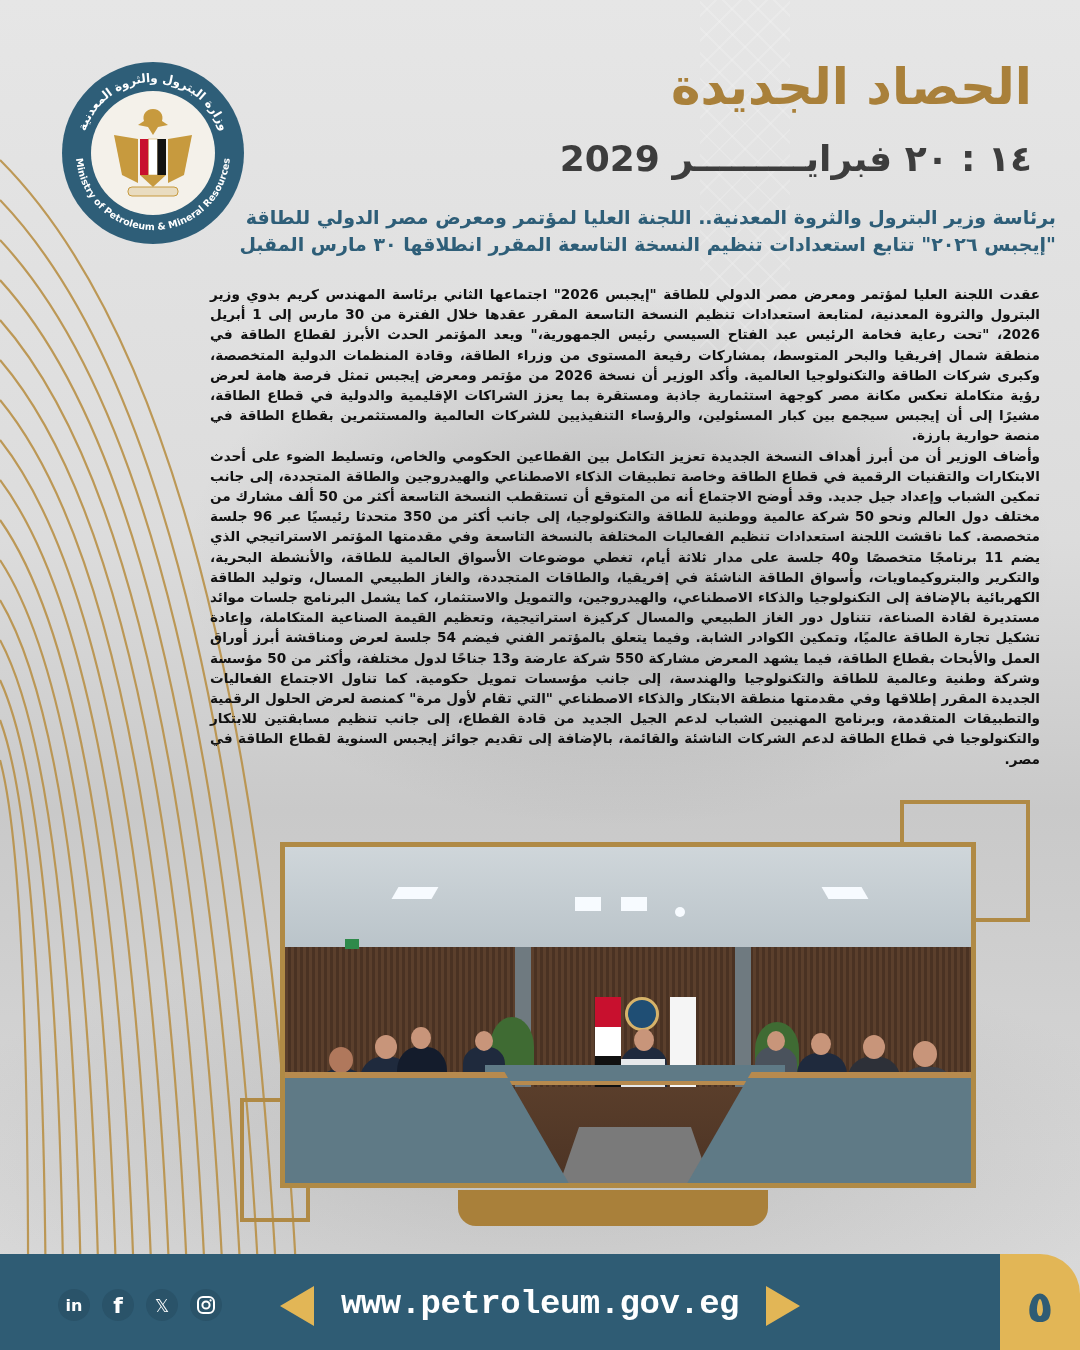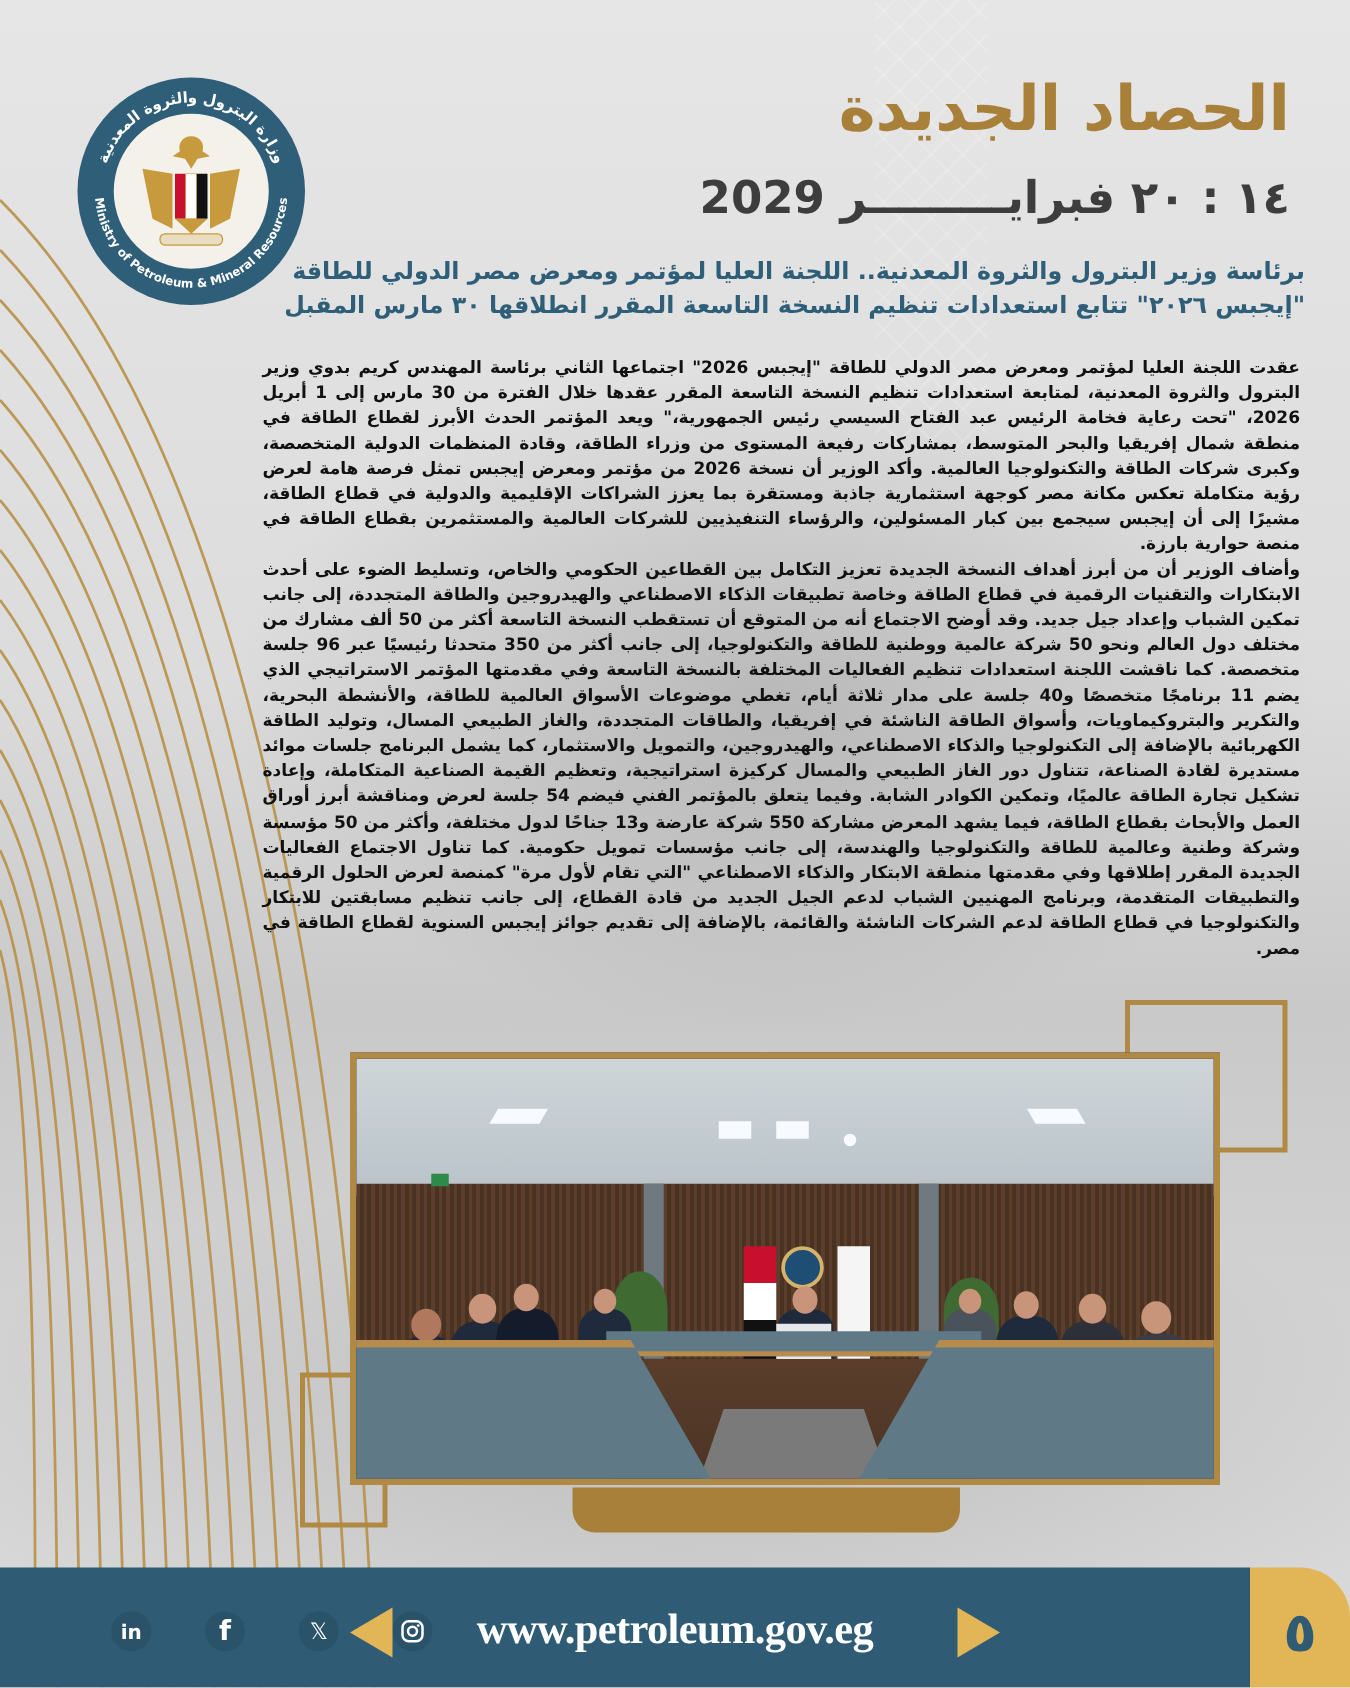--- a/index.html
+++ b/index.html
@@ -39,21 +39,21 @@
       position: absolute; right: 48px; top: 58px;
       font-family: "DejaVu Sans", sans-serif; font-weight: bold;
       font-size: 50px; color: #a9803a; direction: rtl; letter-spacing: 0;
     }
     .date {
       position: absolute; right: 48px; top: 138px;
       font-family: "DejaVu Sans", sans-serif; font-weight: bold;
       font-size: 36px; color: #3d3d3d; direction: rtl;
     }
     .headline {
-      position: absolute; right: 36px; top: 204px; width: 830px;
+      position: absolute; right: 24px; top: 204px; width: 830px;
       font-family: "DejaVu Sans", sans-serif; font-weight: bold;
       font-size: 19px; line-height: 27px; color: #2e5e78;
       direction: rtl; text-align: right;
     }
     .body-text {
       position: absolute; right: 40px; top: 272px; width: 830px;
       font-family: "DejaVu Sans", sans-serif; font-weight: bold;
       font-size: 13.6px; line-height: 20.2px; color: #111;
       direction: rtl; text-align: justify; text-align-last: right; margin-top: 12px;
     }
@@ -132,36 +132,36 @@
       display: flex; align-items: center; justify-content: center;
       font-family: "DejaVu Sans", sans-serif; font-weight: bold; font-size: 44px; color: #2f5c74;
     }
     .socials {
       position: absolute; left: 58px; top: 1285px; height: 40px;
       display: flex; align-items: center; gap: 12px;
     }
     .social {
       width: 32px; height: 32px; border-radius: 50%; background: #2a5369;
       display: flex; align-items: center; justify-content: center;
-      color: #fff; font-family: "DejaVu Sans", sans-serif; font-weight: bold; font-size: 16px; margin-left: 31px;
+      color: #fff; font-family: "DejaVu Sans", sans-serif; font-weight: bold; font-size: 16px;
     }
     .arrow-left {
       position: absolute; left: 280px; top: 1286px; width: 0; height: 0;
       border-top: 20px solid transparent; border-bottom: 20px solid transparent;
       border-right: 34px solid #e2b656;
     }
     .arrow-right {
       position: absolute; left: 766px; top: 1286px; width: 0; height: 0;
       border-top: 20px solid transparent; border-bottom: 20px solid transparent;
       border-left: 34px solid #e2b656;
     }
     .url {
       position: absolute; left: 330px; top: 1280px; width: 420px; height: 48px;
       display: flex; align-items: center; justify-content: center;
-      font-family: Liberation Serif, serif; font-weight: bold;
+      font-family: Liberation Mono, monospace; font-weight: bold;
       font-size: 34px; color: #ffffff; letter-spacing: -0.5px;
     }
   </style>
 </head>
 <body>
 
 <div class="bg-layer"></div>
 <div class="bg-tower"></div>
 
 <svg class="gold-arcs" viewBox="0 0 520 1230" fill="none">

